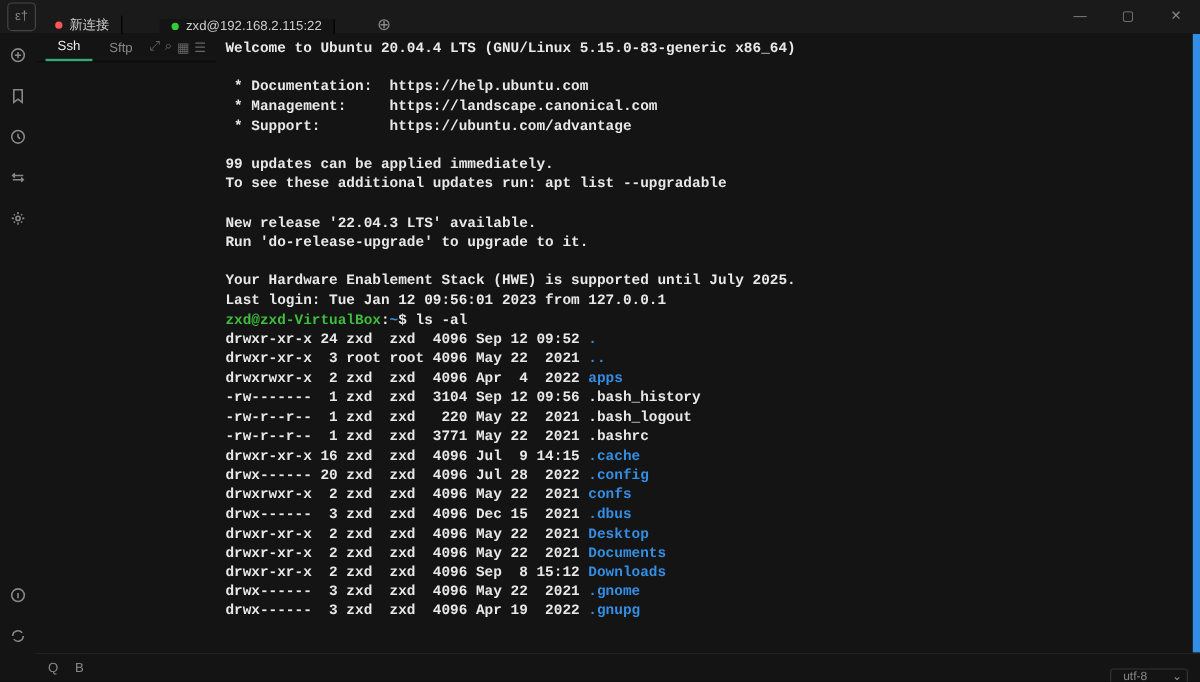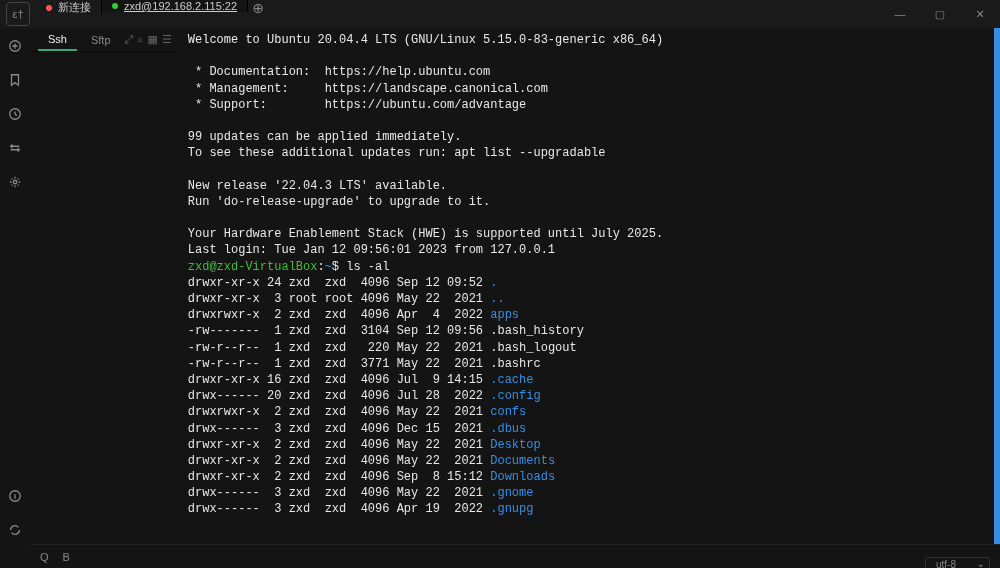--- a/index.html
+++ b/index.html
@@ -4,43 +4,43 @@
 <style>
 * { margin:0; padding:0; box-sizing:border-box; }
 body { width:1000px; height:568px; background:#0a0a0a; font-family:"Segoe UI",Arial,sans-serif; font-size:12px; color:#ccc; overflow:hidden; position:relative; }
 
 
 .watermark { position:absolute; top:50%; left:50%; transform:translate(-50%,-50%); font-size:80px; font-style:italic; color:#2a2a2a; pointer-events:none; z-index:0; font-family:Georgia,serif; }
 
 
 .titlebar { height:28px; background:#1a1a1a; display:flex; align-items:center; position:relative; z-index:2; }
 .logo { width:24px; height:24px; margin:0 6px; display:flex; align-items:center; justify-content:center; font-size:11px; color:#888; border:1px solid #444; border-radius:4px; }
-.tabs { display:flex; height:100%; align-items:flex-start; }
+.tabs { display:flex; height:100%; align-items:flex-end;gap:31px; }
 .tab { display:flex; align-items:center; padding:0 10px; font-size:11px; gap:6px; border-right:1px solid #000; }
-.tab.active { background:#141414;text-decoration:underline; }
+.tab.active { background:#141414; }
 .plus { width:20px; text-align:center; color:#888; font-size:14px; }
 .winctrl { margin-left:auto; display:flex; }
 .winbtn { width:40px; text-align:center; color:#888; font-size:11px; line-height:28px; }
 
 
 .leftrail { position:absolute; left:0; top:28px; bottom:0; width:30px; background:#141414; display:flex; flex-direction:column; align-items:center; padding-top:10px; gap:18px; z-index:2; }
 .railicon { width:16px; height:16px; color:#888; display:flex; align-items:center; justify-content:center; }
 .railicon svg { stroke:#888; fill:none; stroke-width:1.5; }
 
 
 .main { position:absolute; left:30px; right:0; top:28px; bottom:24px; background:#141414; display:flex; flex-direction:row; }
 .subtabs { height:24px; display:flex; align-items:center; padding-left:8px; gap:4px; border-bottom:1px solid #0a0a0a; }
 .subtab { font-size:11px; padding:4px 10px; color:#888; }
 .subtab.active { color:#eee; border-bottom:2px solid #3a7; }
 .subtools { margin-left:auto; display:flex; gap:4px; padding-right:8px; }
 .subtools span { color:#666; font-size:11px; }
 
 
 .term { flex:1; padding:4px 8px; font-family:Consolas,"Courier New",monospace; font-size:12px; line-height:1.35; overflow:hidden; position:relative; color:#e8e8e8; }
-.term div { white-space:pre; }
+.term div { white-space:pre;font-weight:bold; }
 .c-grn { color:#3dbe3d; }
 .c-blu { color:#348fe4; }
 .c-wht { color:#e8e8e8; }
 .scroll { position:absolute; right:0; top:0; bottom:0; width:6px; background:#348fe4; }
 
 
 .status { position:absolute; left:30px; right:0; bottom:0; height:24px; background:#141414; display:flex; align-items:center; padding:0 10px; gap:14px; font-size:11px; color:#888; border-top:1px solid #222; }
 .encoding { margin-left:auto; border:1px solid #333; padding:1px 33px 1px 10px; border-radius:3px; font-size:10px; position:relative;margin-top:16px; }
 .encoding::after { content:"⌄"; position:absolute; right:4px; top:0; }
 </style>

